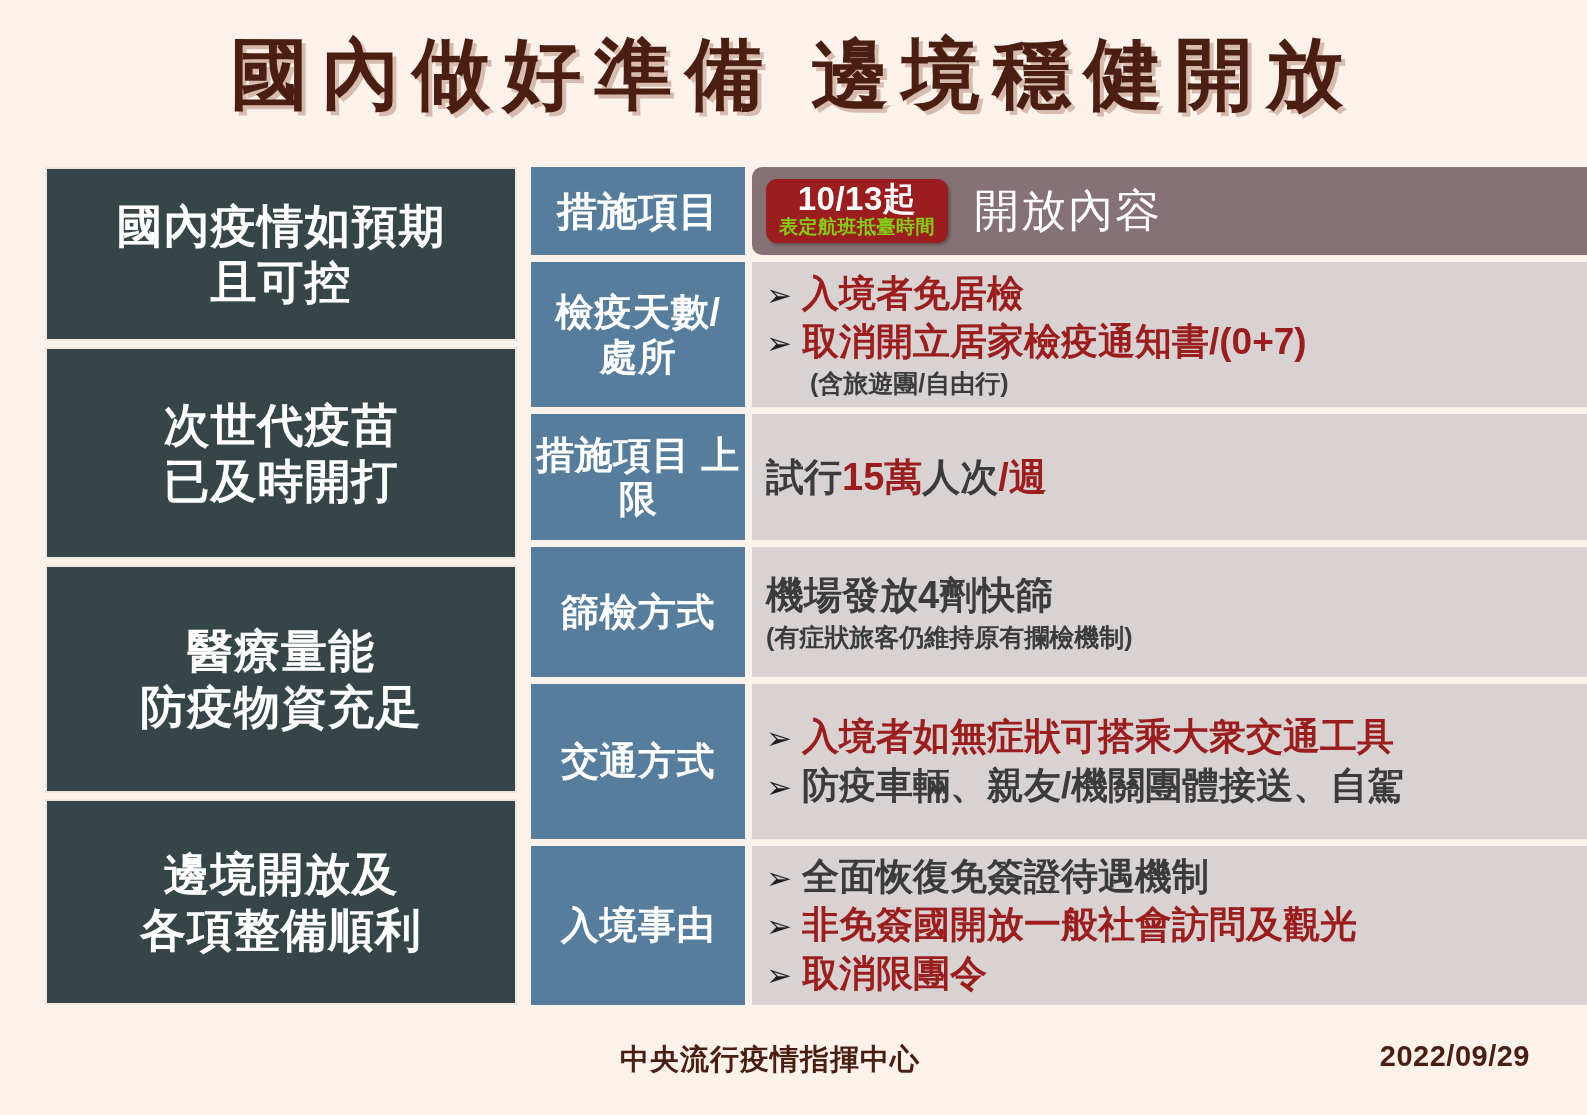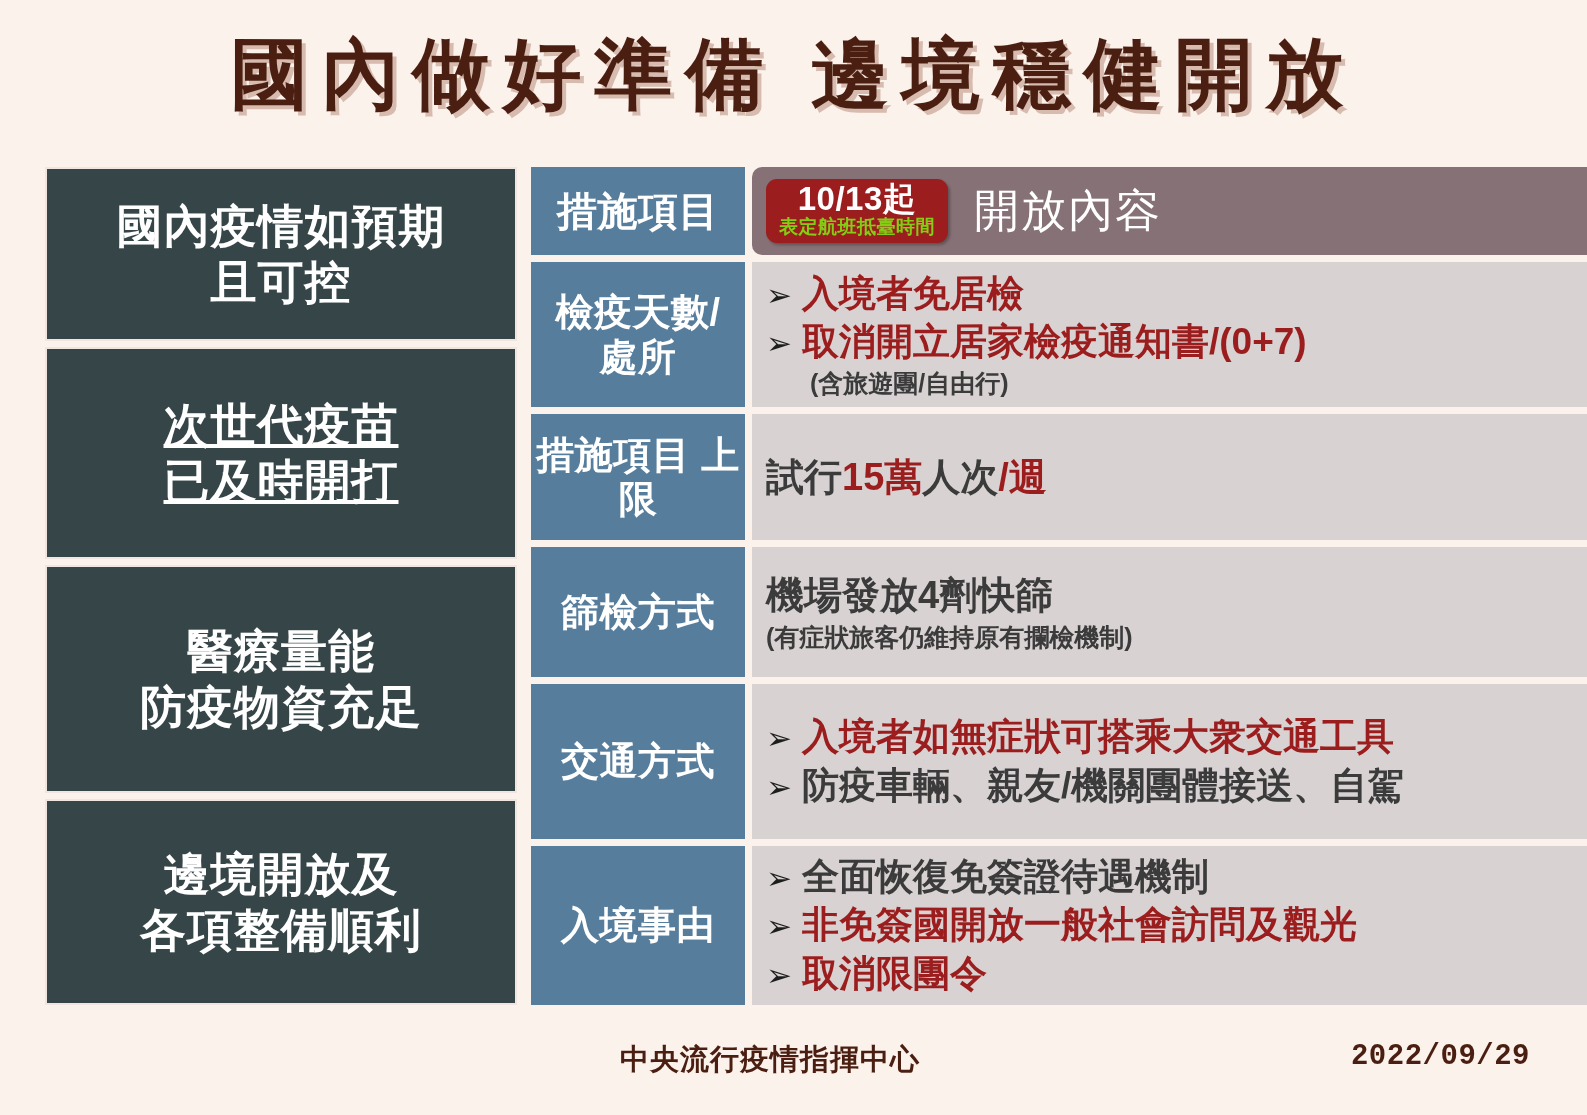--- a/index.html
+++ b/index.html
@@ -55,21 +55,21 @@
     justify-content: center;
     text-align: center;
     box-sizing: border-box;
     font-weight: bold;
     font-size: 46px;
     line-height: 1.22;
     letter-spacing: 1px;
     padding: 4px 8px;
   }
   .left-box.b0 { flex: 0 0 174px; }
-  .left-box.b1 { flex: 0 0 212px; text-decoration: underline; }
+  .left-box.b1 { flex: 0 0 212px; }
   .left-box.b2 { flex: 0 0 228px; }
   .left-box.b3 { flex: 1 1 auto; }
   .left-box .ln { display: block; }
 
   
   #table {
     position: absolute;
     left: 531px;
     top: 167px;
     width: 1205px;
@@ -192,21 +192,20 @@
   .note-line.indent { padding-left: 44px; }
   .red { color: #9c1d1d; }
 
   
   #footer {
     position: absolute;
     left: 0;
     top: 1040px;
     width: 1587px;
     height: 50px;
-    font-family: Liberation Mono, monospace;
   }
   #footer-org {
     position: absolute;
     left: 620px;
     top: 0;
     font-size: 29px;
     font-weight: bold;
     color: #4a1f11;
     letter-spacing: 1px;
   }

